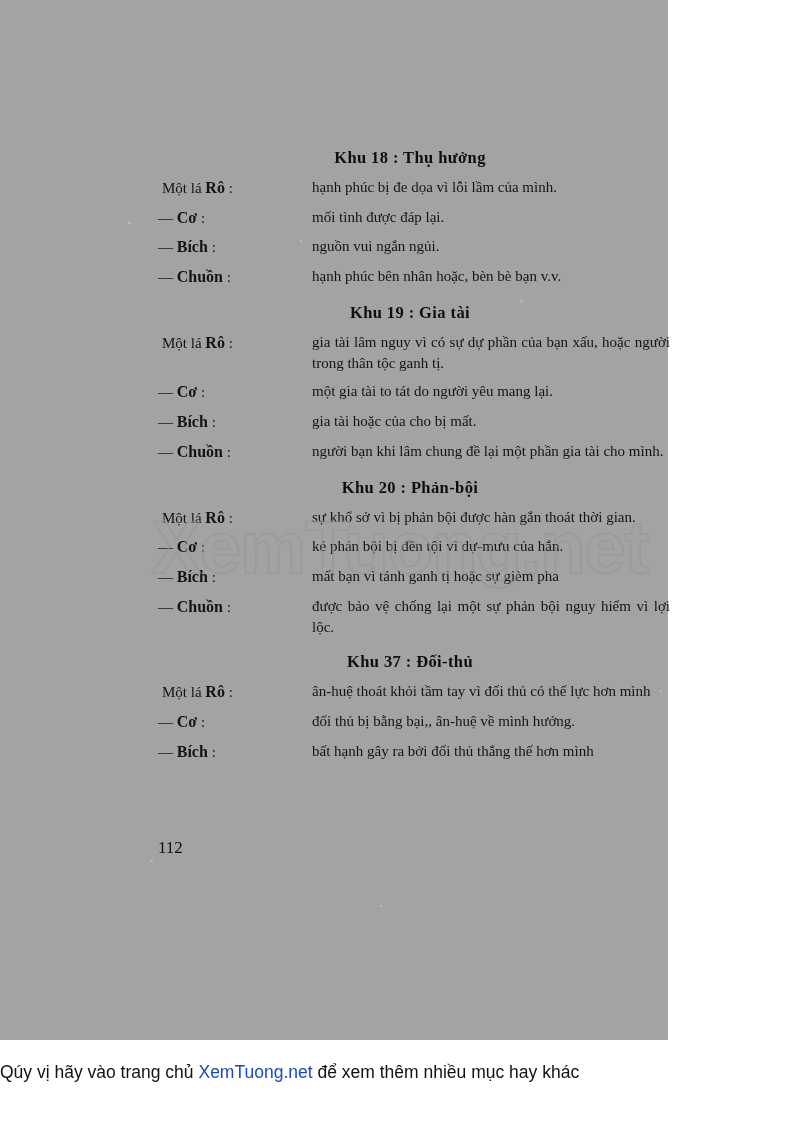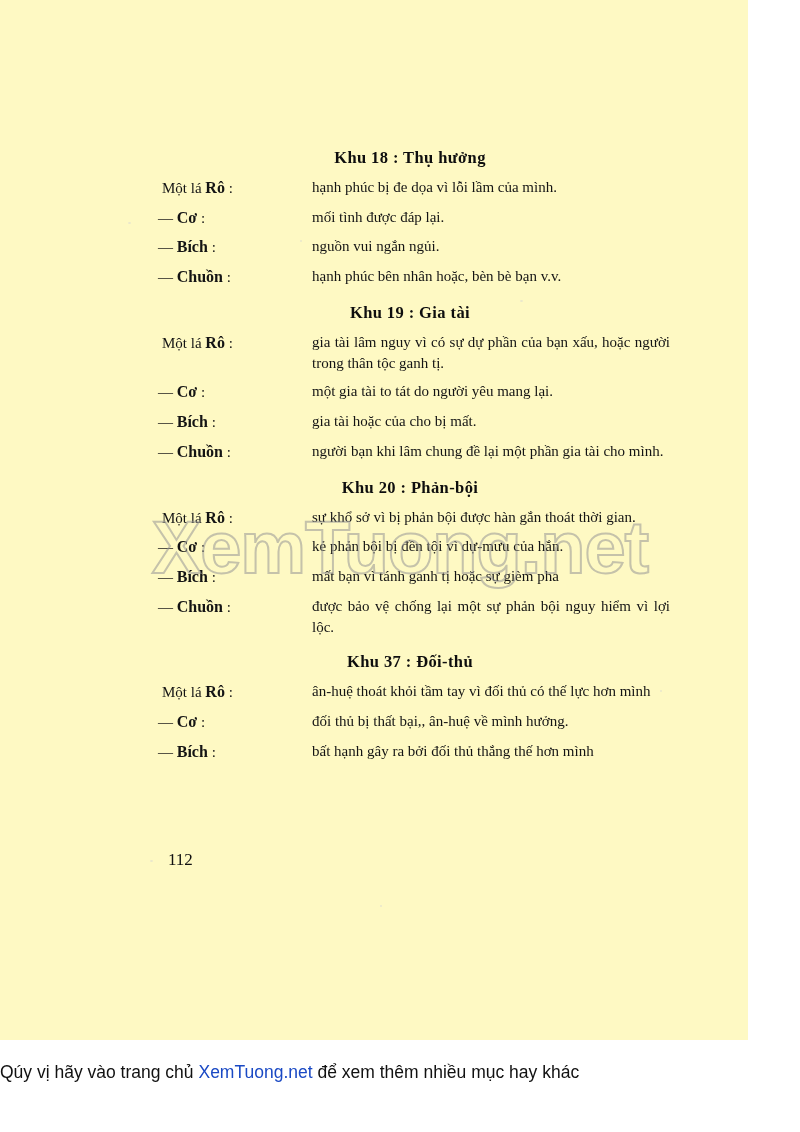--- a/index.html
+++ b/index.html
@@ -20,23 +20,23 @@
     position: relative;
     width: 800px;
     height: 1132px;
   }
 
   
   .scan {
     position: absolute;
     left: 0;
     top: 0;
-    width: 748px;
+    width: 668px;
     height: 1040px;
-    background: #fef9c3;
+    background: #a3a3a3;
   }
 
   
   .speckle {
     position: absolute;
     background: #d8d8d4;
     opacity: .55;
     border-radius: 50%;
   }
 
@@ -89,26 +89,25 @@
   }
   .entry-text {
     flex: 1 1 auto;
     text-align: justify;
     text-justify: inter-word;
   }
 
   
   .page-number {
     position: absolute;
-    left: 168px;
+    left: 158px;
     top: 838px;
     font-size: 17px;
     color: #111;
     font-family: "Liberation Serif", serif;
-    margin-top: 12px;
   }
 
   
   .watermark {
     position: absolute;
     left: 0;
     top: 505px;
     width: 800px;
     text-align: center;
     font-size: 74px;
@@ -230,21 +229,21 @@
       <div class="section">
         <div class="section-title">Khu 37 : Đối-thủ</div>
 
         <div class="entry">
           <div class="entry-label first-row"><span>Một lá </span><span class="suit">Rô</span><span> :</span></div>
           <div class="entry-text">ân-huệ thoát khỏi tầm tay vì đối thủ có thế lực hơn mình</div>
         </div>
 
         <div class="entry">
           <div class="entry-label indent"><span>— </span><span class="suit">Cơ</span><span> :</span></div>
-          <div class="entry-text">đối thủ bị thất bại,, ân-huệ về mình hưởng.</div>
+          <div class="entry-text">đối thủ bị bằng bại,, ân-huệ về mình hưởng.</div>
         </div>
 
         <div class="entry">
           <div class="entry-label indent"><span>— </span><span class="suit">Bích</span><span> :</span></div>
           <div class="entry-text">bất hạnh gây ra bởi đối thủ thắng thế hơn mình</div>
         </div>
       </div>
 
     </div>
 

